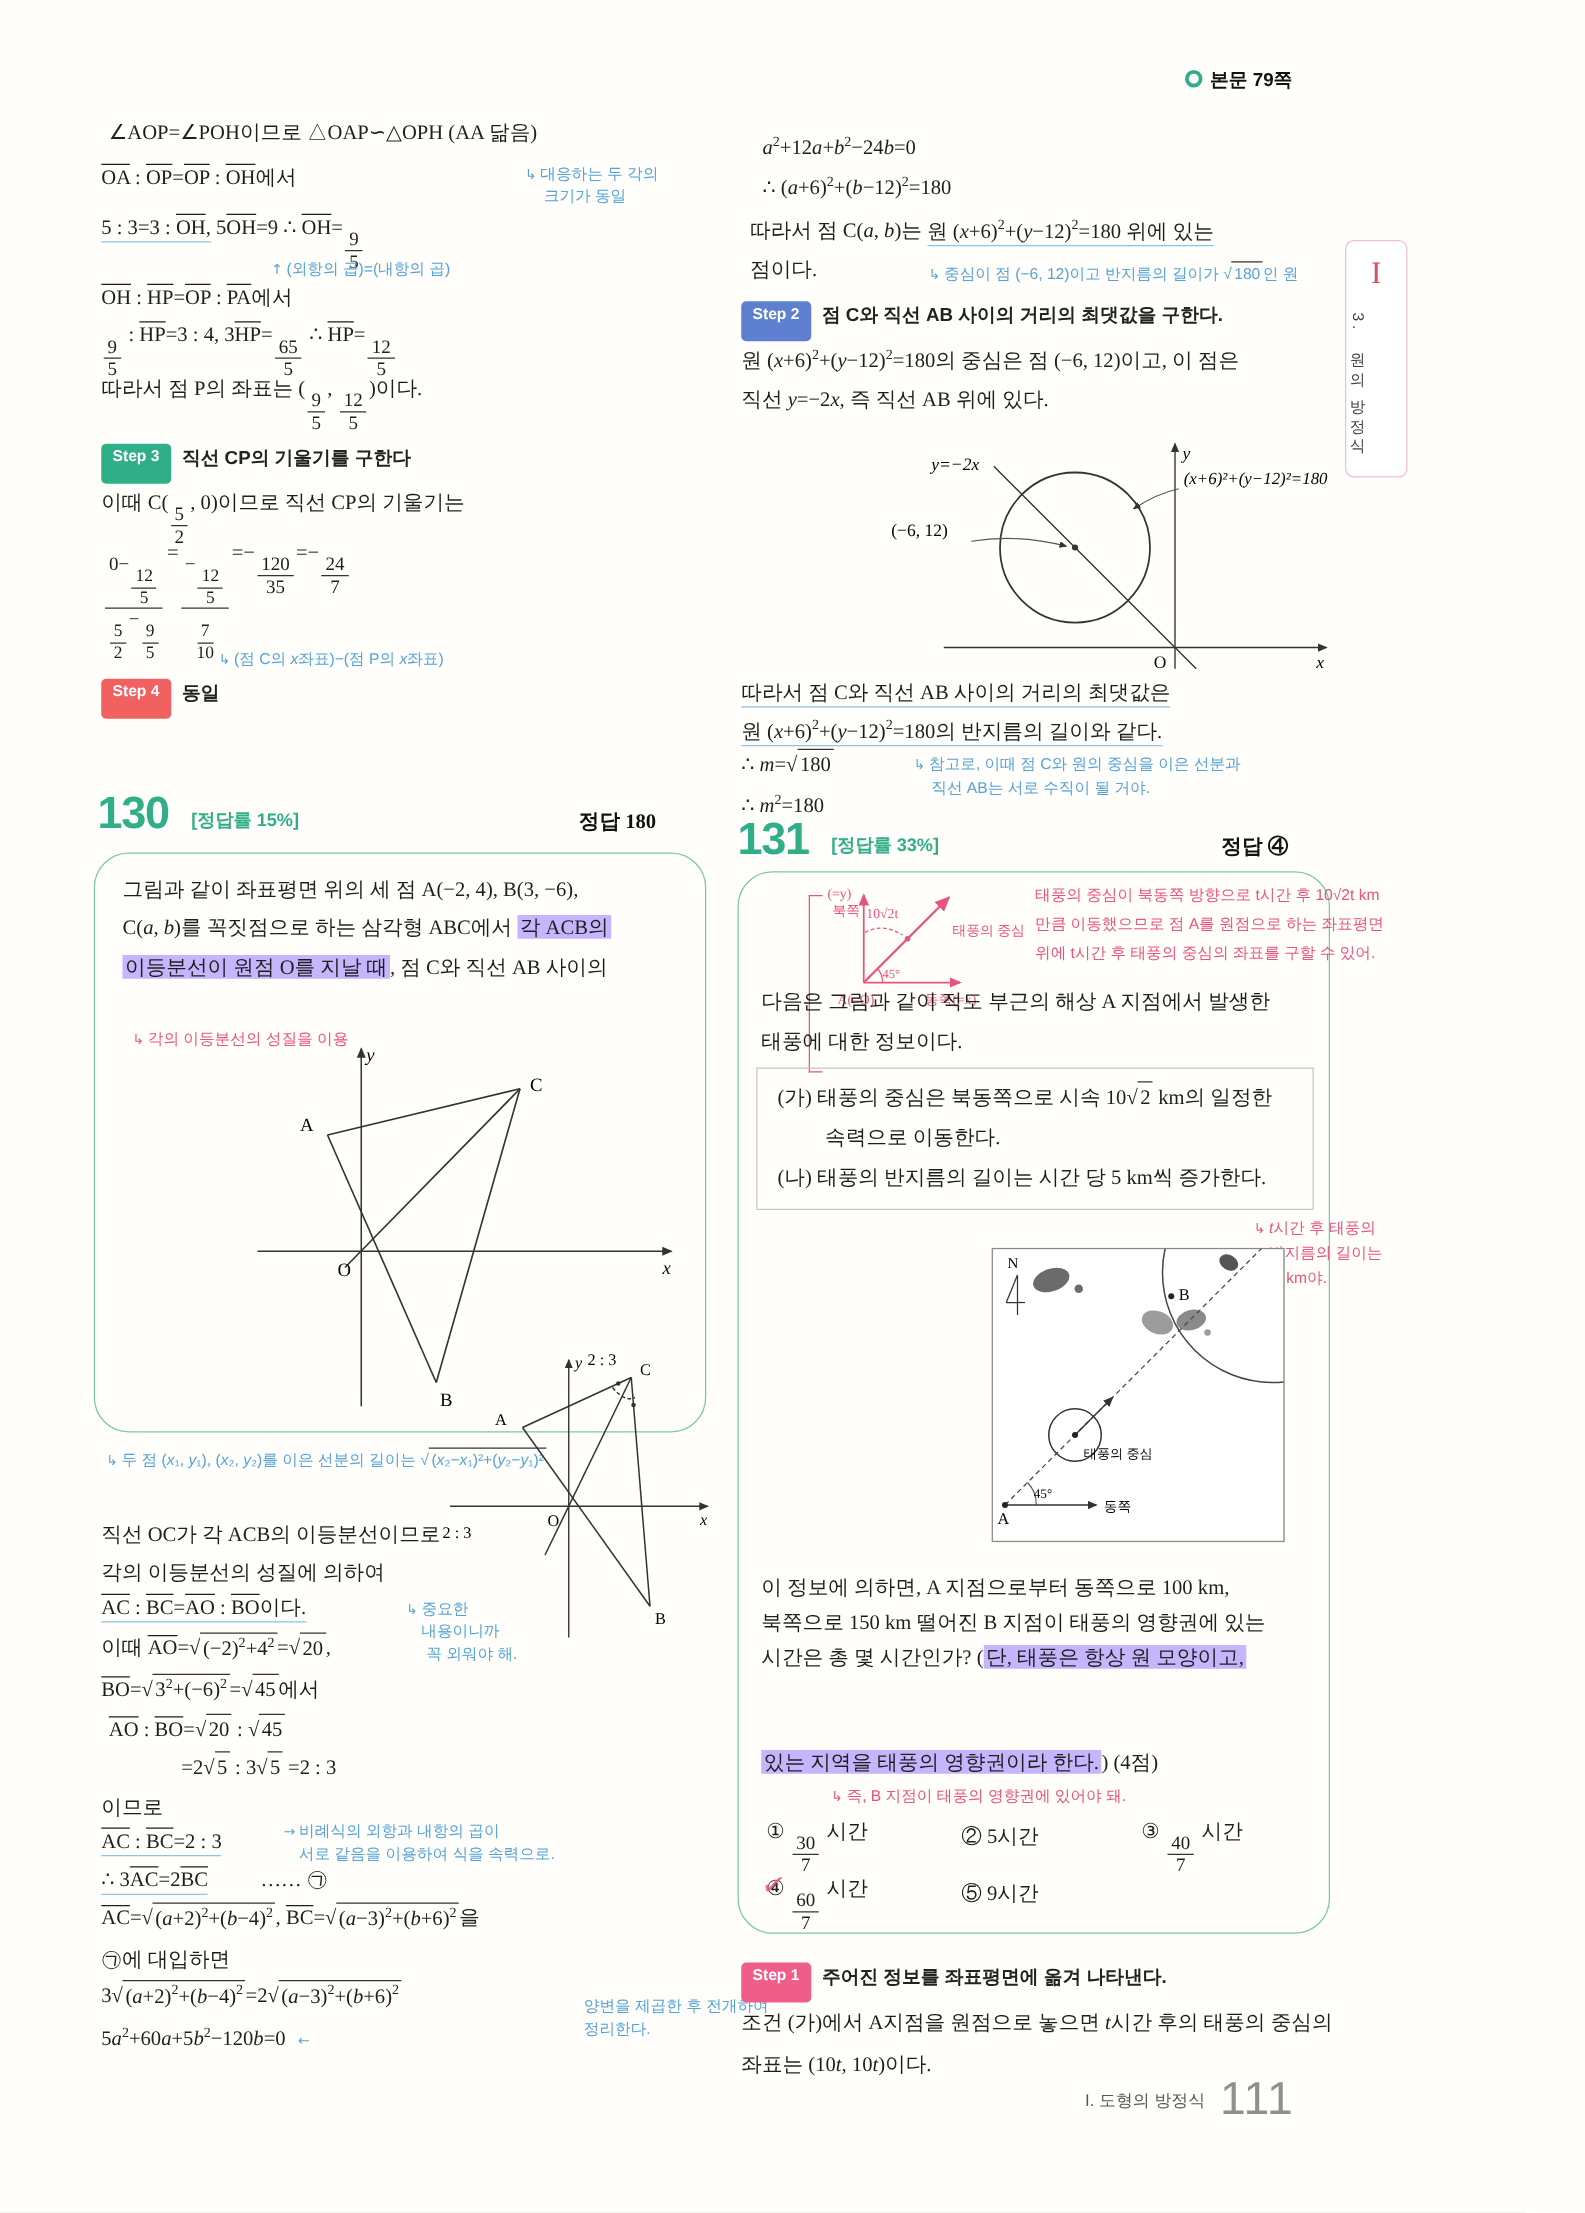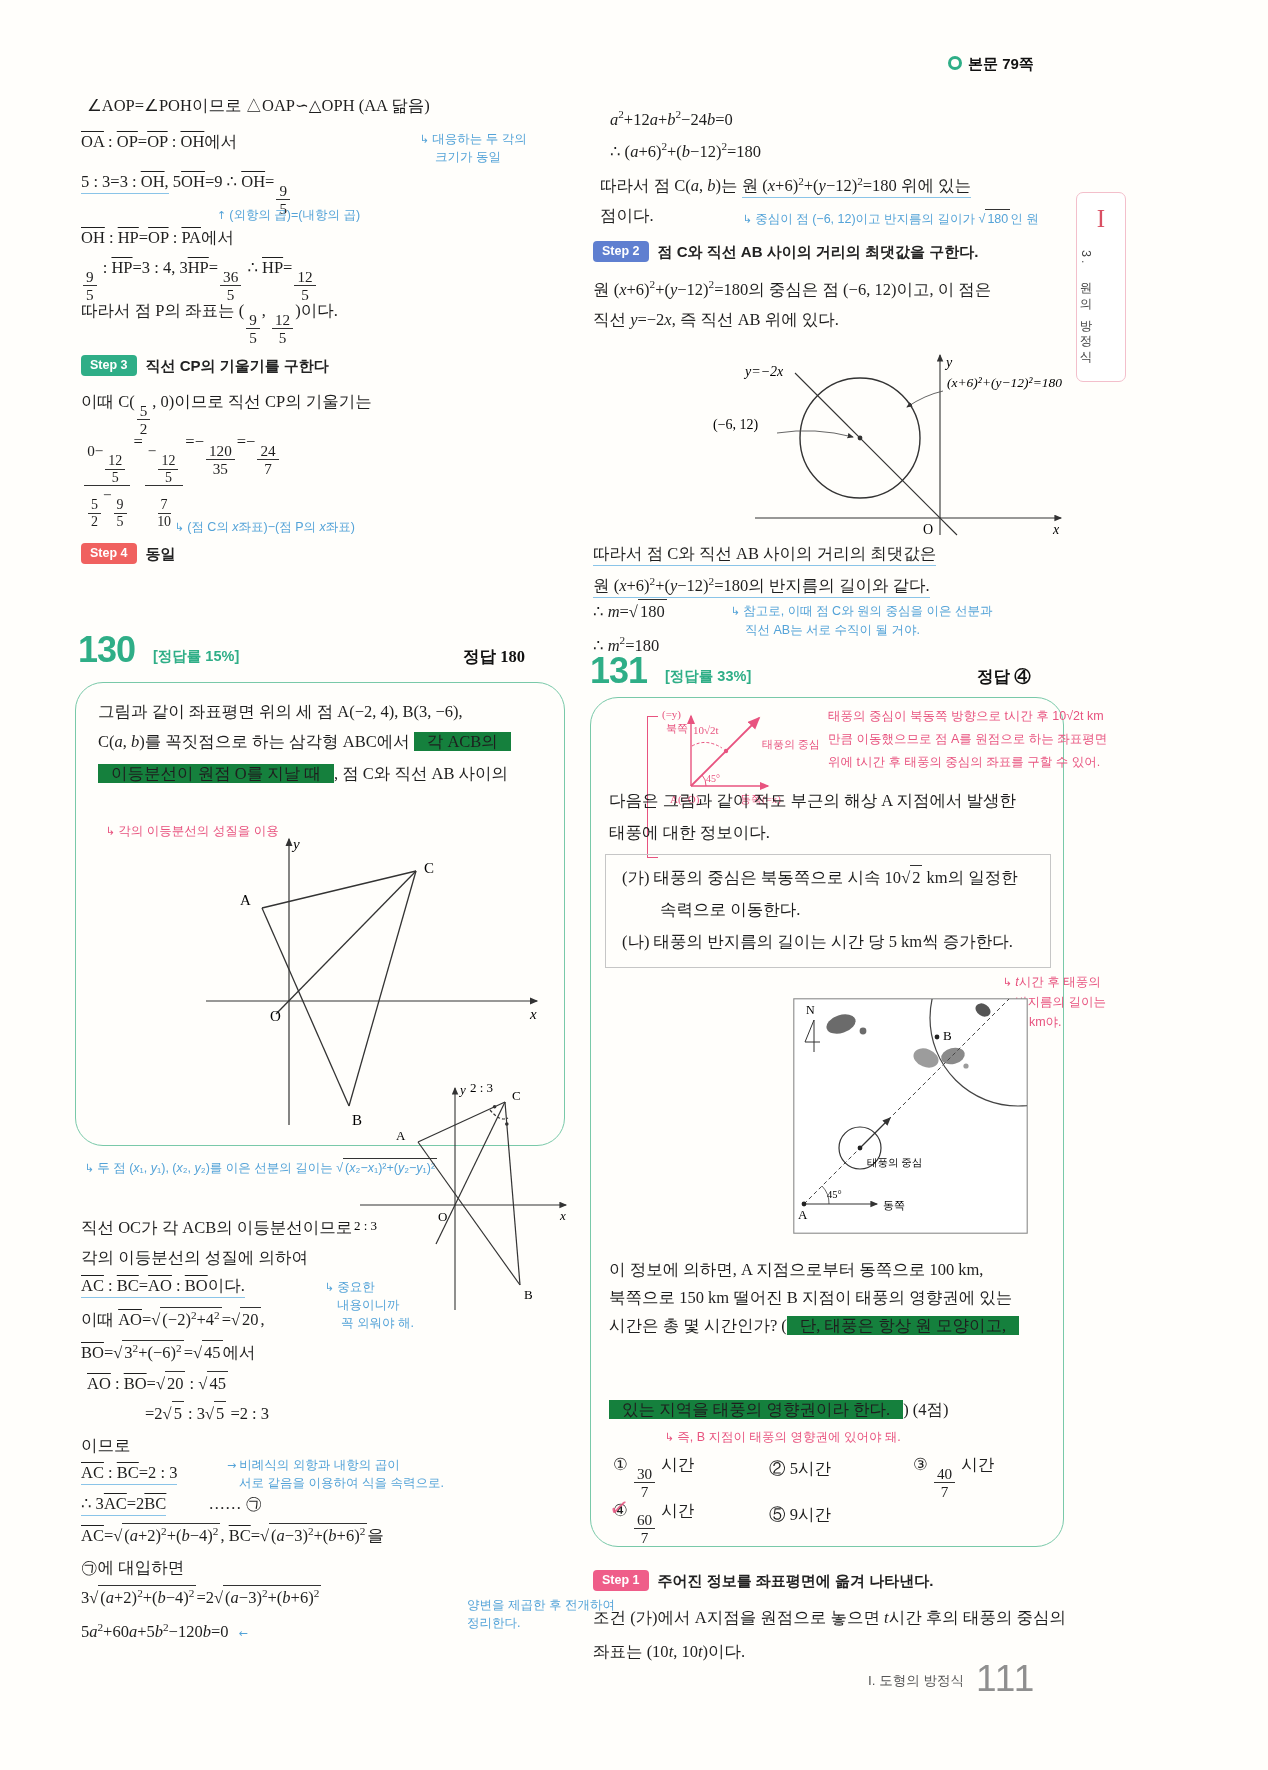--- a/index.html
+++ b/index.html
@@ -5,25 +5,25 @@
   html,body{margin:0;padding:0;background:#e9e9e9}
   .page{position:relative;width:1268px;height:1770px;background:#fffefb;overflow:hidden;
         font-family:"Liberation Serif",serif;color:#1e1e1e}
   .abs{position:absolute}
   .ln{position:absolute;white-space:nowrap;font-size:16.5px;line-height:1.32;color:#1e1e1e}
   .ann{position:absolute;white-space:nowrap;font-family:"Liberation Sans",sans-serif;
        font-size:12.5px;line-height:1.4;color:#54a3d8}
   .pann{color:#e8537f}
   .icn{font-family:"DejaVu Sans",sans-serif;font-size:11px;margin-right:3px}
   .badge{display:inline-block;font-family:"Liberation Sans",sans-serif;font-weight:bold;
-         font-size:12.5px;color:#fff;padding:2px 9px 2px;border-radius:4px;margin-right:9px;
+         font-size:12.5px;color:#fff;padding:2px 9px 13px;border-radius:4px;margin-right:9px;
          vertical-align:2px}
   .bg-green{background:#2fae87}.bg-red{background:#f0615f}.bg-pink{background:#ef5d89}.bg-blue{background:#5f7fd0}
   .stitle{font-family:"Liberation Sans",sans-serif;font-weight:bold;font-size:15px;color:#222}
-  .hl{background:#15803d;padding:0 13px}
+  .hl{background:#c4b5fd;padding:0 2px}
   .ub{border-bottom:1.6px solid #8ac4e8;padding-bottom:2px}
   .qbox{position:absolute;border:1.7px solid #79c9a9;border-radius:28px;background:transparent}
   .cbox{position:absolute;border:1.2px solid #c6c6c6}
   .pnum{position:absolute;font-family:"Liberation Sans",sans-serif;font-weight:bold;
         font-size:36px;color:#2fae87;letter-spacing:-1px;line-height:1}
   .prate{position:absolute;font-family:"Liberation Sans",sans-serif;font-weight:bold;
          font-size:14.5px;color:#2fae87}
   .pans{position:absolute;font-size:16.5px;font-weight:bold;color:#111}
   .frac{display:inline-flex;flex-direction:column;align-items:center;vertical-align:-0.62em;
         margin:0 2px;line-height:1.12;font-size:0.92em}
@@ -83,21 +83,21 @@
     <div class="ln" style="top:76px;left:6px"><span class="ub">5 : 3=3 : <span class="bar">OH</span>,</span><span> 5<span class="bar">OH</span>=9    ∴ <span class="bar">OH</span>=<span class="frac">
             <span class="fn">9</span>
             <span class="fd">5</span>
           </span></span></div>
     <div class="ann" style="top:112px;left:142px"><span class="icn">↑</span><span>(외항의 곱)=(내항의 곱)</span></div>
     <div class="ln" style="top:132px;left:6px"><span class="bar">OH</span> : <span class="bar">HP</span>=<span class="bar">OP</span> : <span class="bar">PA</span>에서</div>
     <div class="ln" style="top:162px;left:6px"><span class="frac">
           <span class="fn">9</span>
           <span class="fd">5</span>
         </span> : <span class="bar">HP</span>=3 : 4,  3<span class="bar">HP</span>=<span class="frac">
-          <span class="fn">36</span>
+          <span class="fn">65</span>
           <span class="fd">5</span>
         </span>    ∴ <span class="bar">HP</span>=<span class="frac">
           <span class="fn">12</span>
           <span class="fd">5</span>
         </span></div>
     <div class="ln" style="top:205px;left:6px">따라서 점 P의 좌표는 (<span class="frac">
           <span class="fn">9</span>
           <span class="fd">5</span>
         </span>, <span class="frac">
           <span class="fn">12</span>

